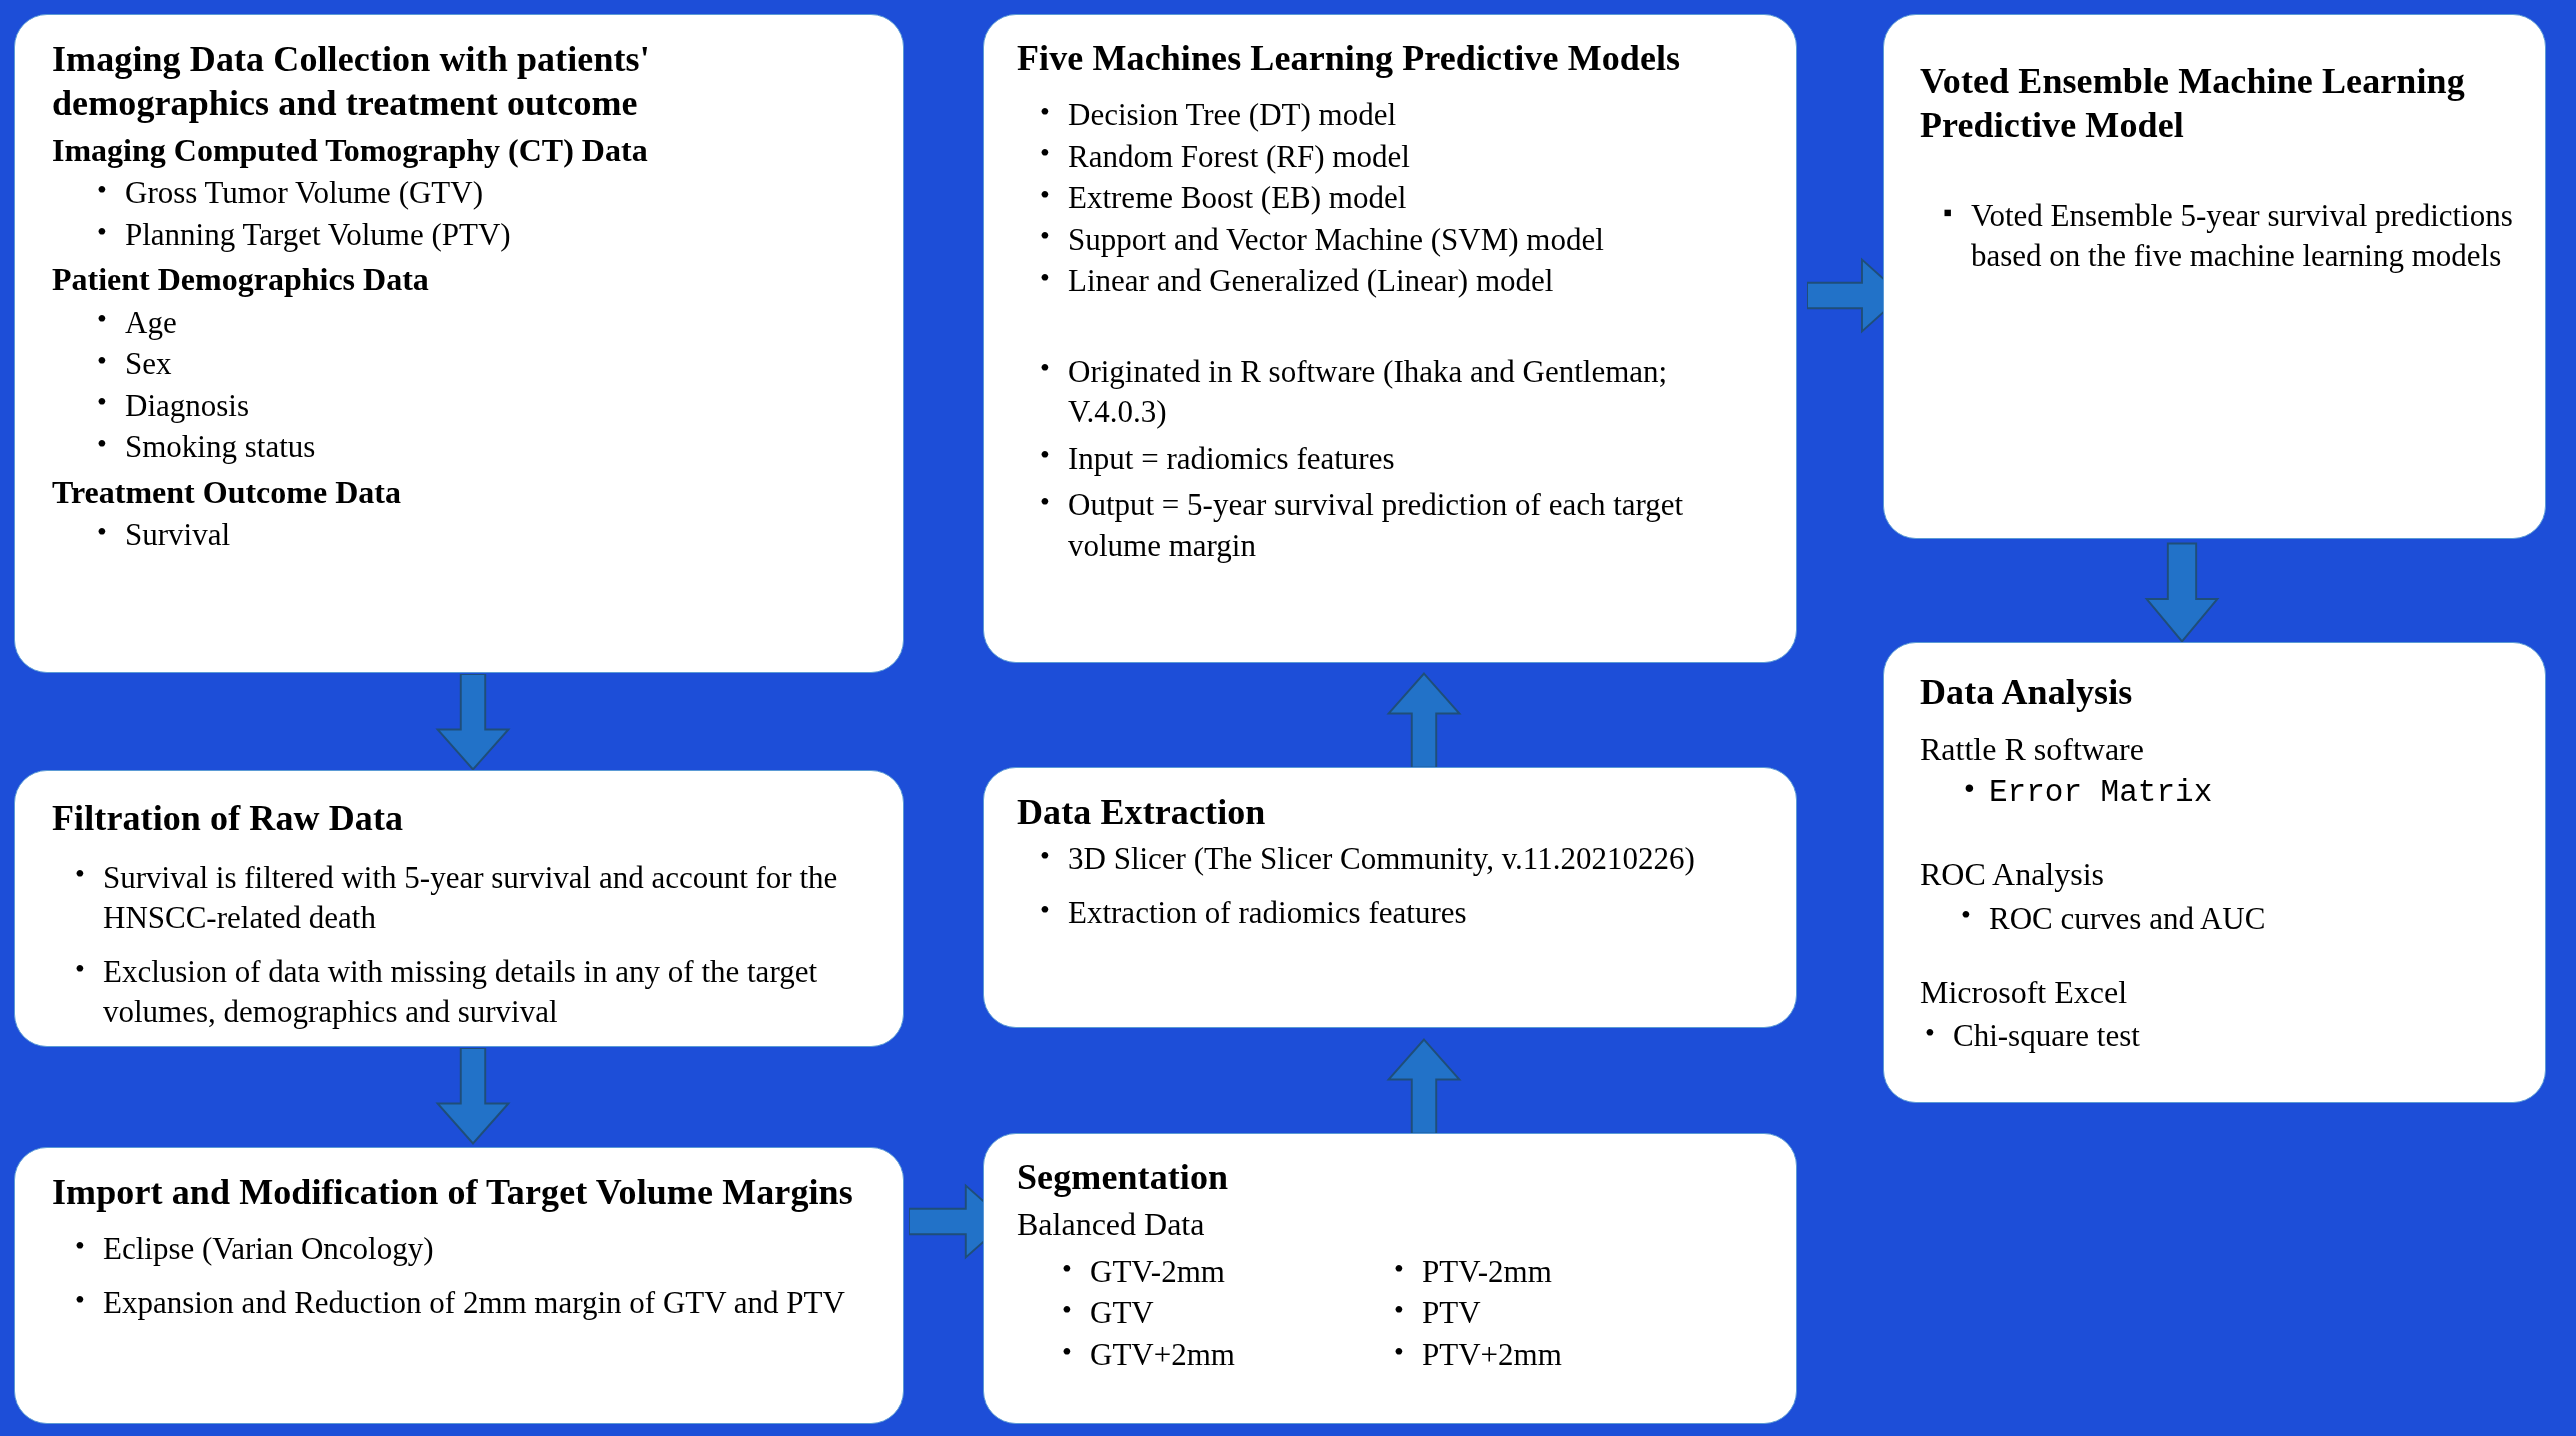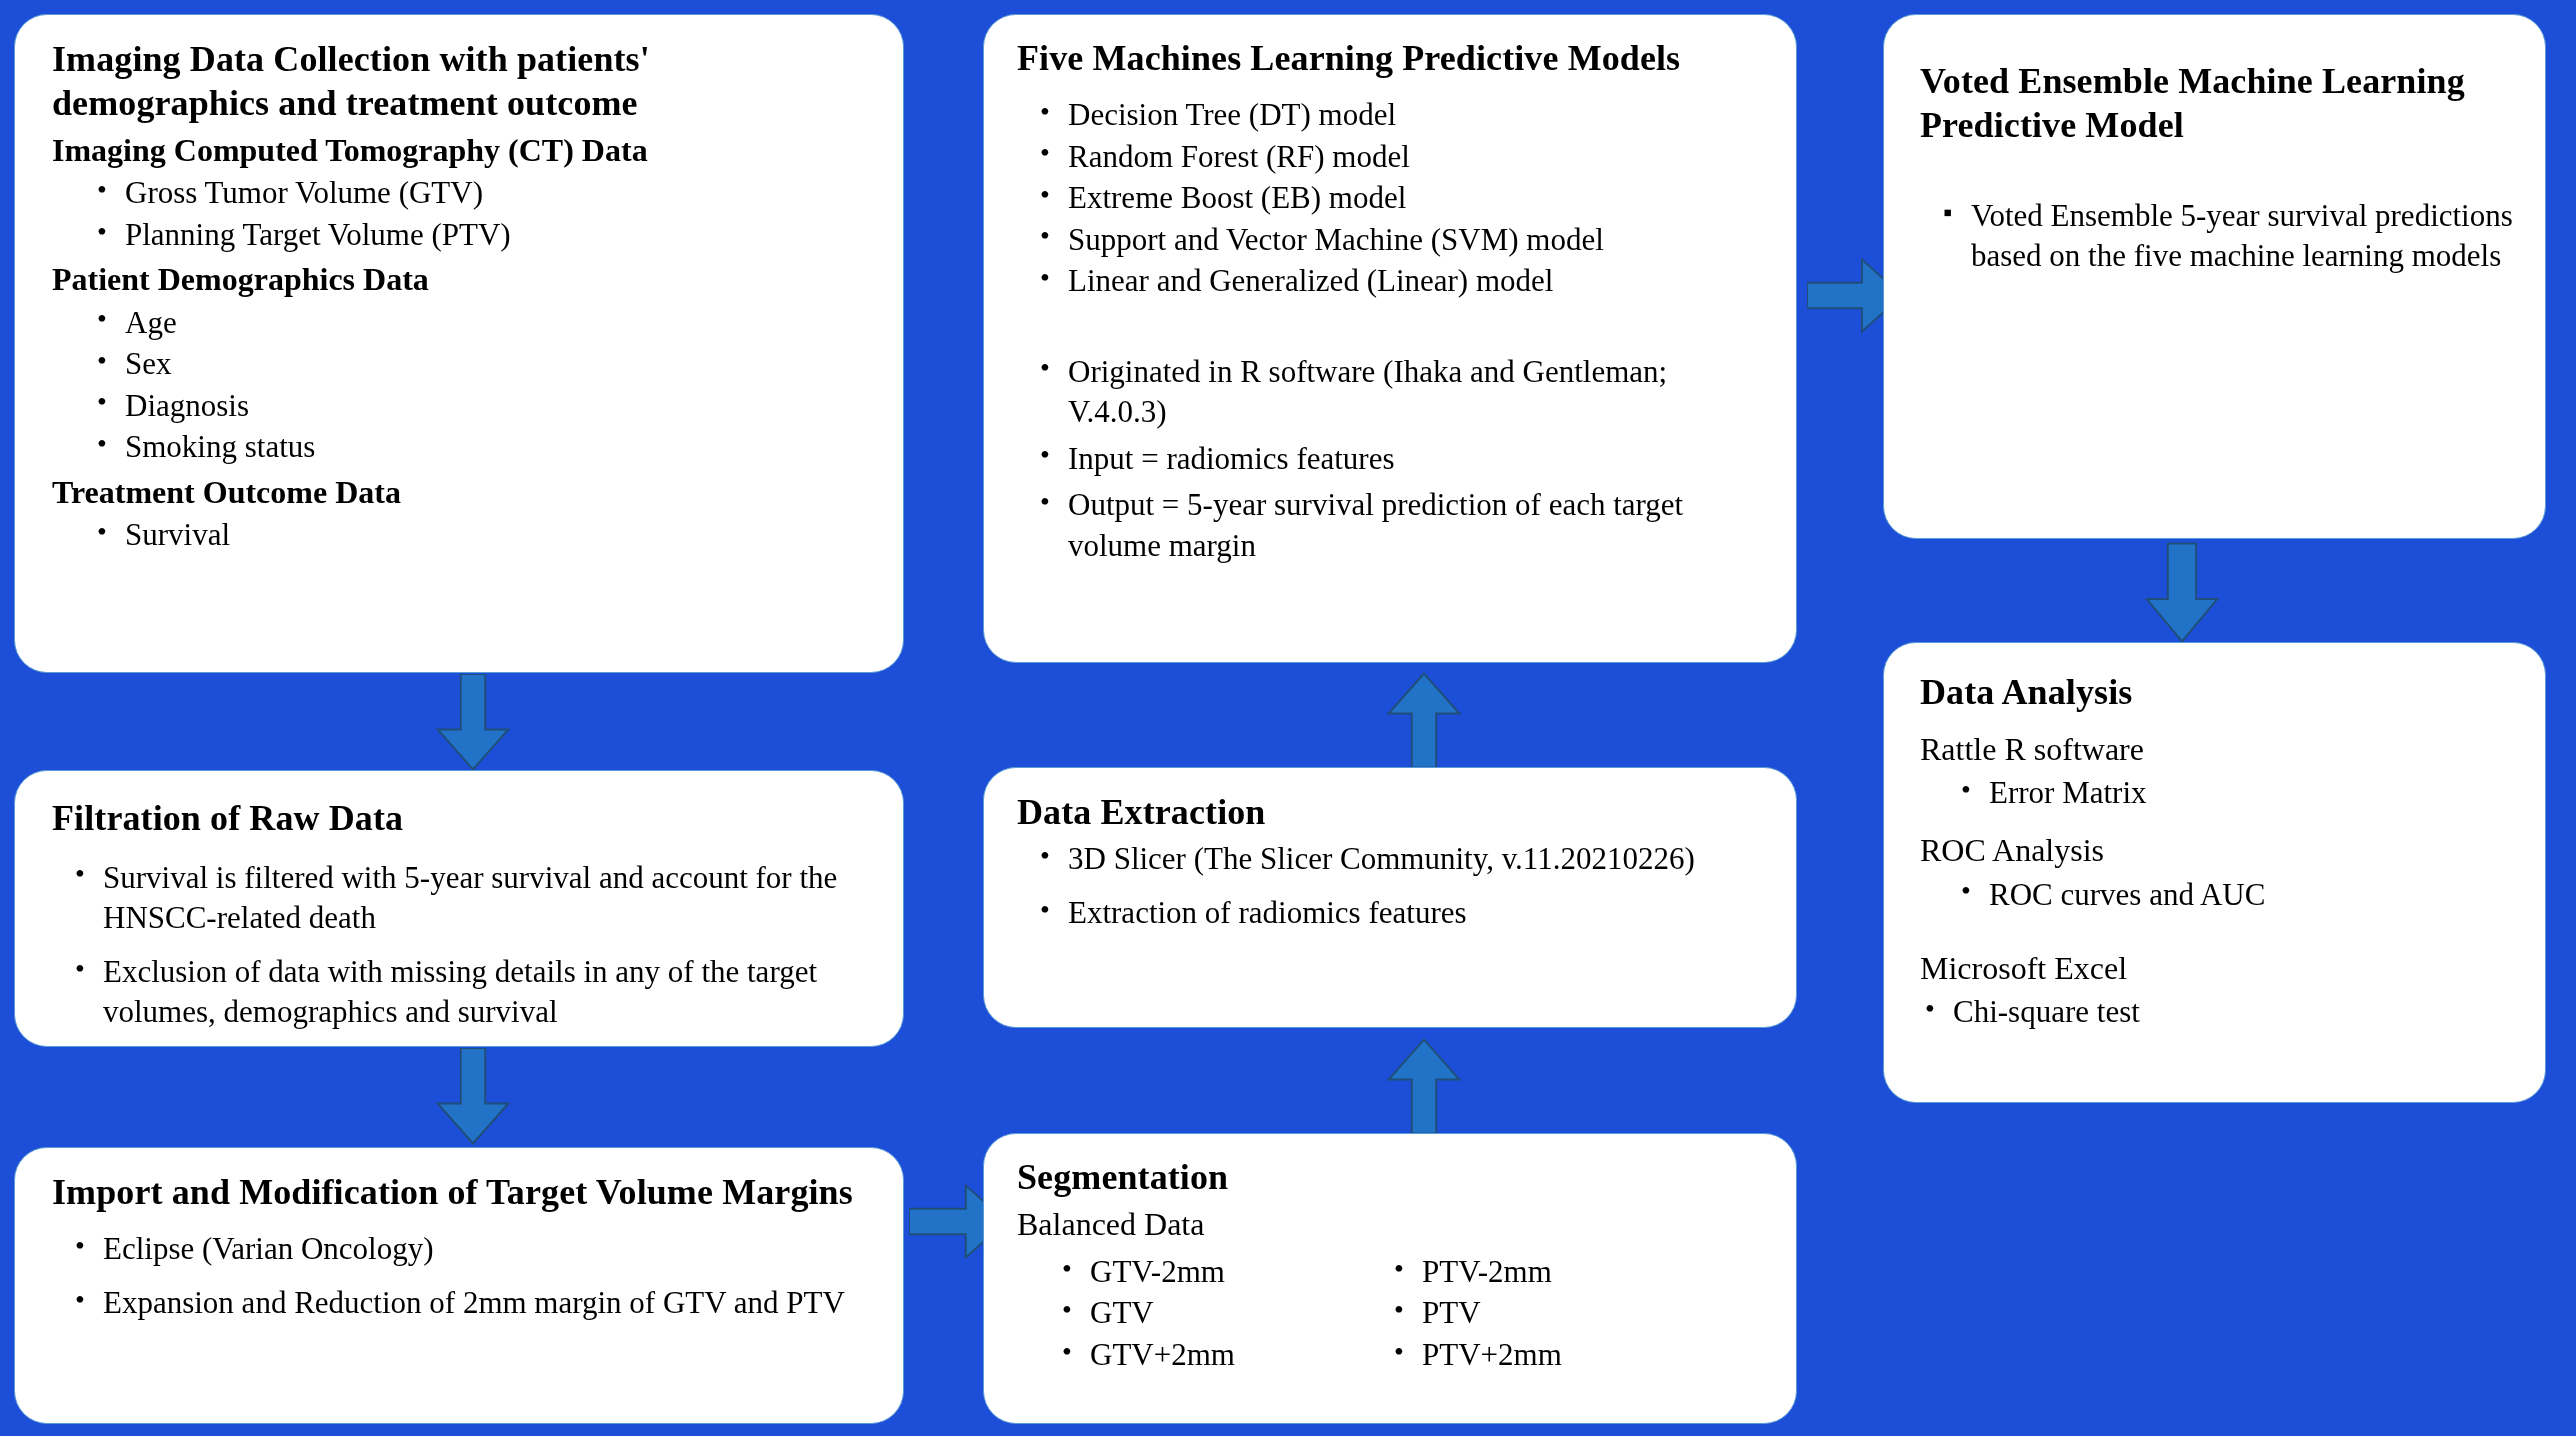--- a/index.html
+++ b/index.html
@@ -237,25 +237,25 @@
     <svg viewBox="0 0 118 160" preserveAspectRatio="none">
       <polygon points="37,4 81,4 81,90 114,90 59,156 4,90 37,90" fill="#2272C8" stroke="#1F4E79" stroke-width="3"></polygon>
     </svg>
   </div>
 
   <div class="box" style="left:1883px; top:642px; width:663px; height:461px;">
     <div class="inner" style="padding-left:36px; padding-top:28px; padding-right:19.3px;">
       <div class="h-title">Data Analysis</div>
 
       <div class="plain" style="margin-top:14px;">Rattle R software</div>
-      <ul class="bl indent2 tight" style="padding-left:36px;">
+      <ul class="bl indent2 tight" style="padding-left:36px;font-family:Liberation Mono, monospace;">
         <li>Error Matrix</li>
       </ul>
 
-      <div class="plain" style="margin-top:17px;">ROC Analysis</div>
+      <div class="plain" style="margin-top:41px;">ROC Analysis</div>
       <ul class="bl indent2 tight" style="padding-left:36px;">
         <li>ROC curves and AUC</li>
       </ul>
 
       <div class="plain" style="margin-top:33px;">Microsoft Excel</div>
       <ul class="bl tight" style="padding-left:0px;">
         <li>Chi-square test</li>
       </ul>
     </div>
   </div>

